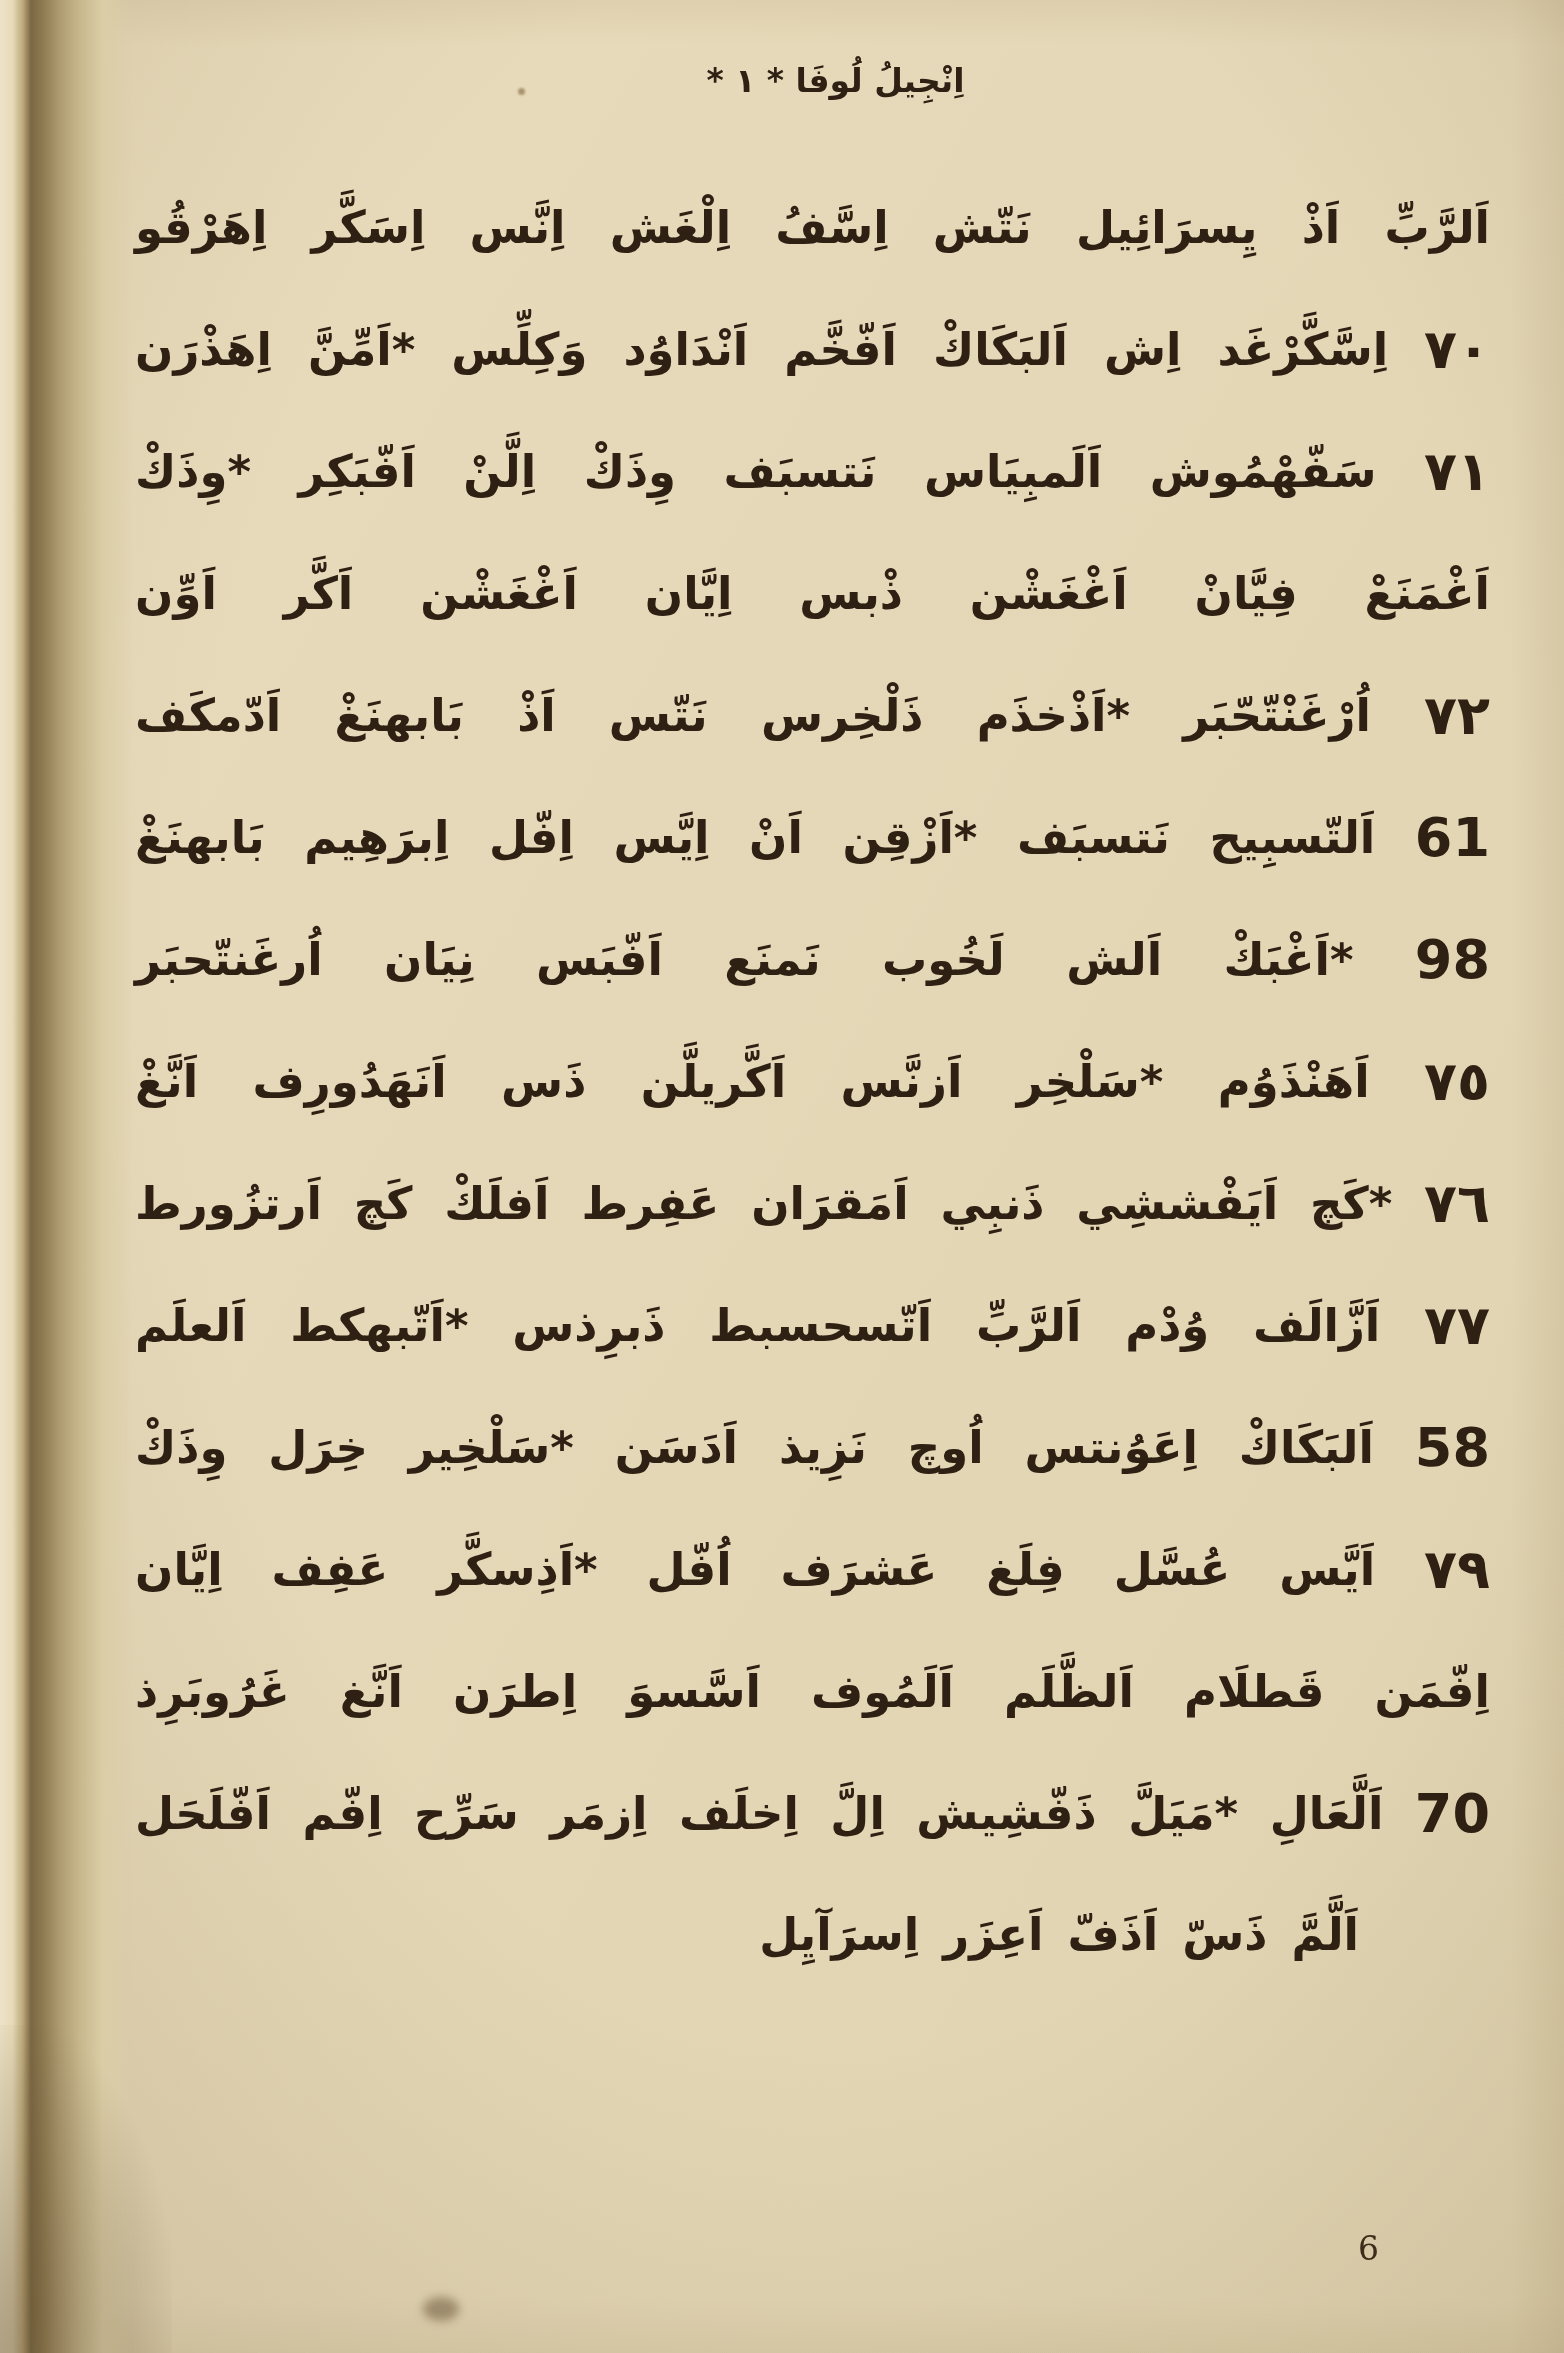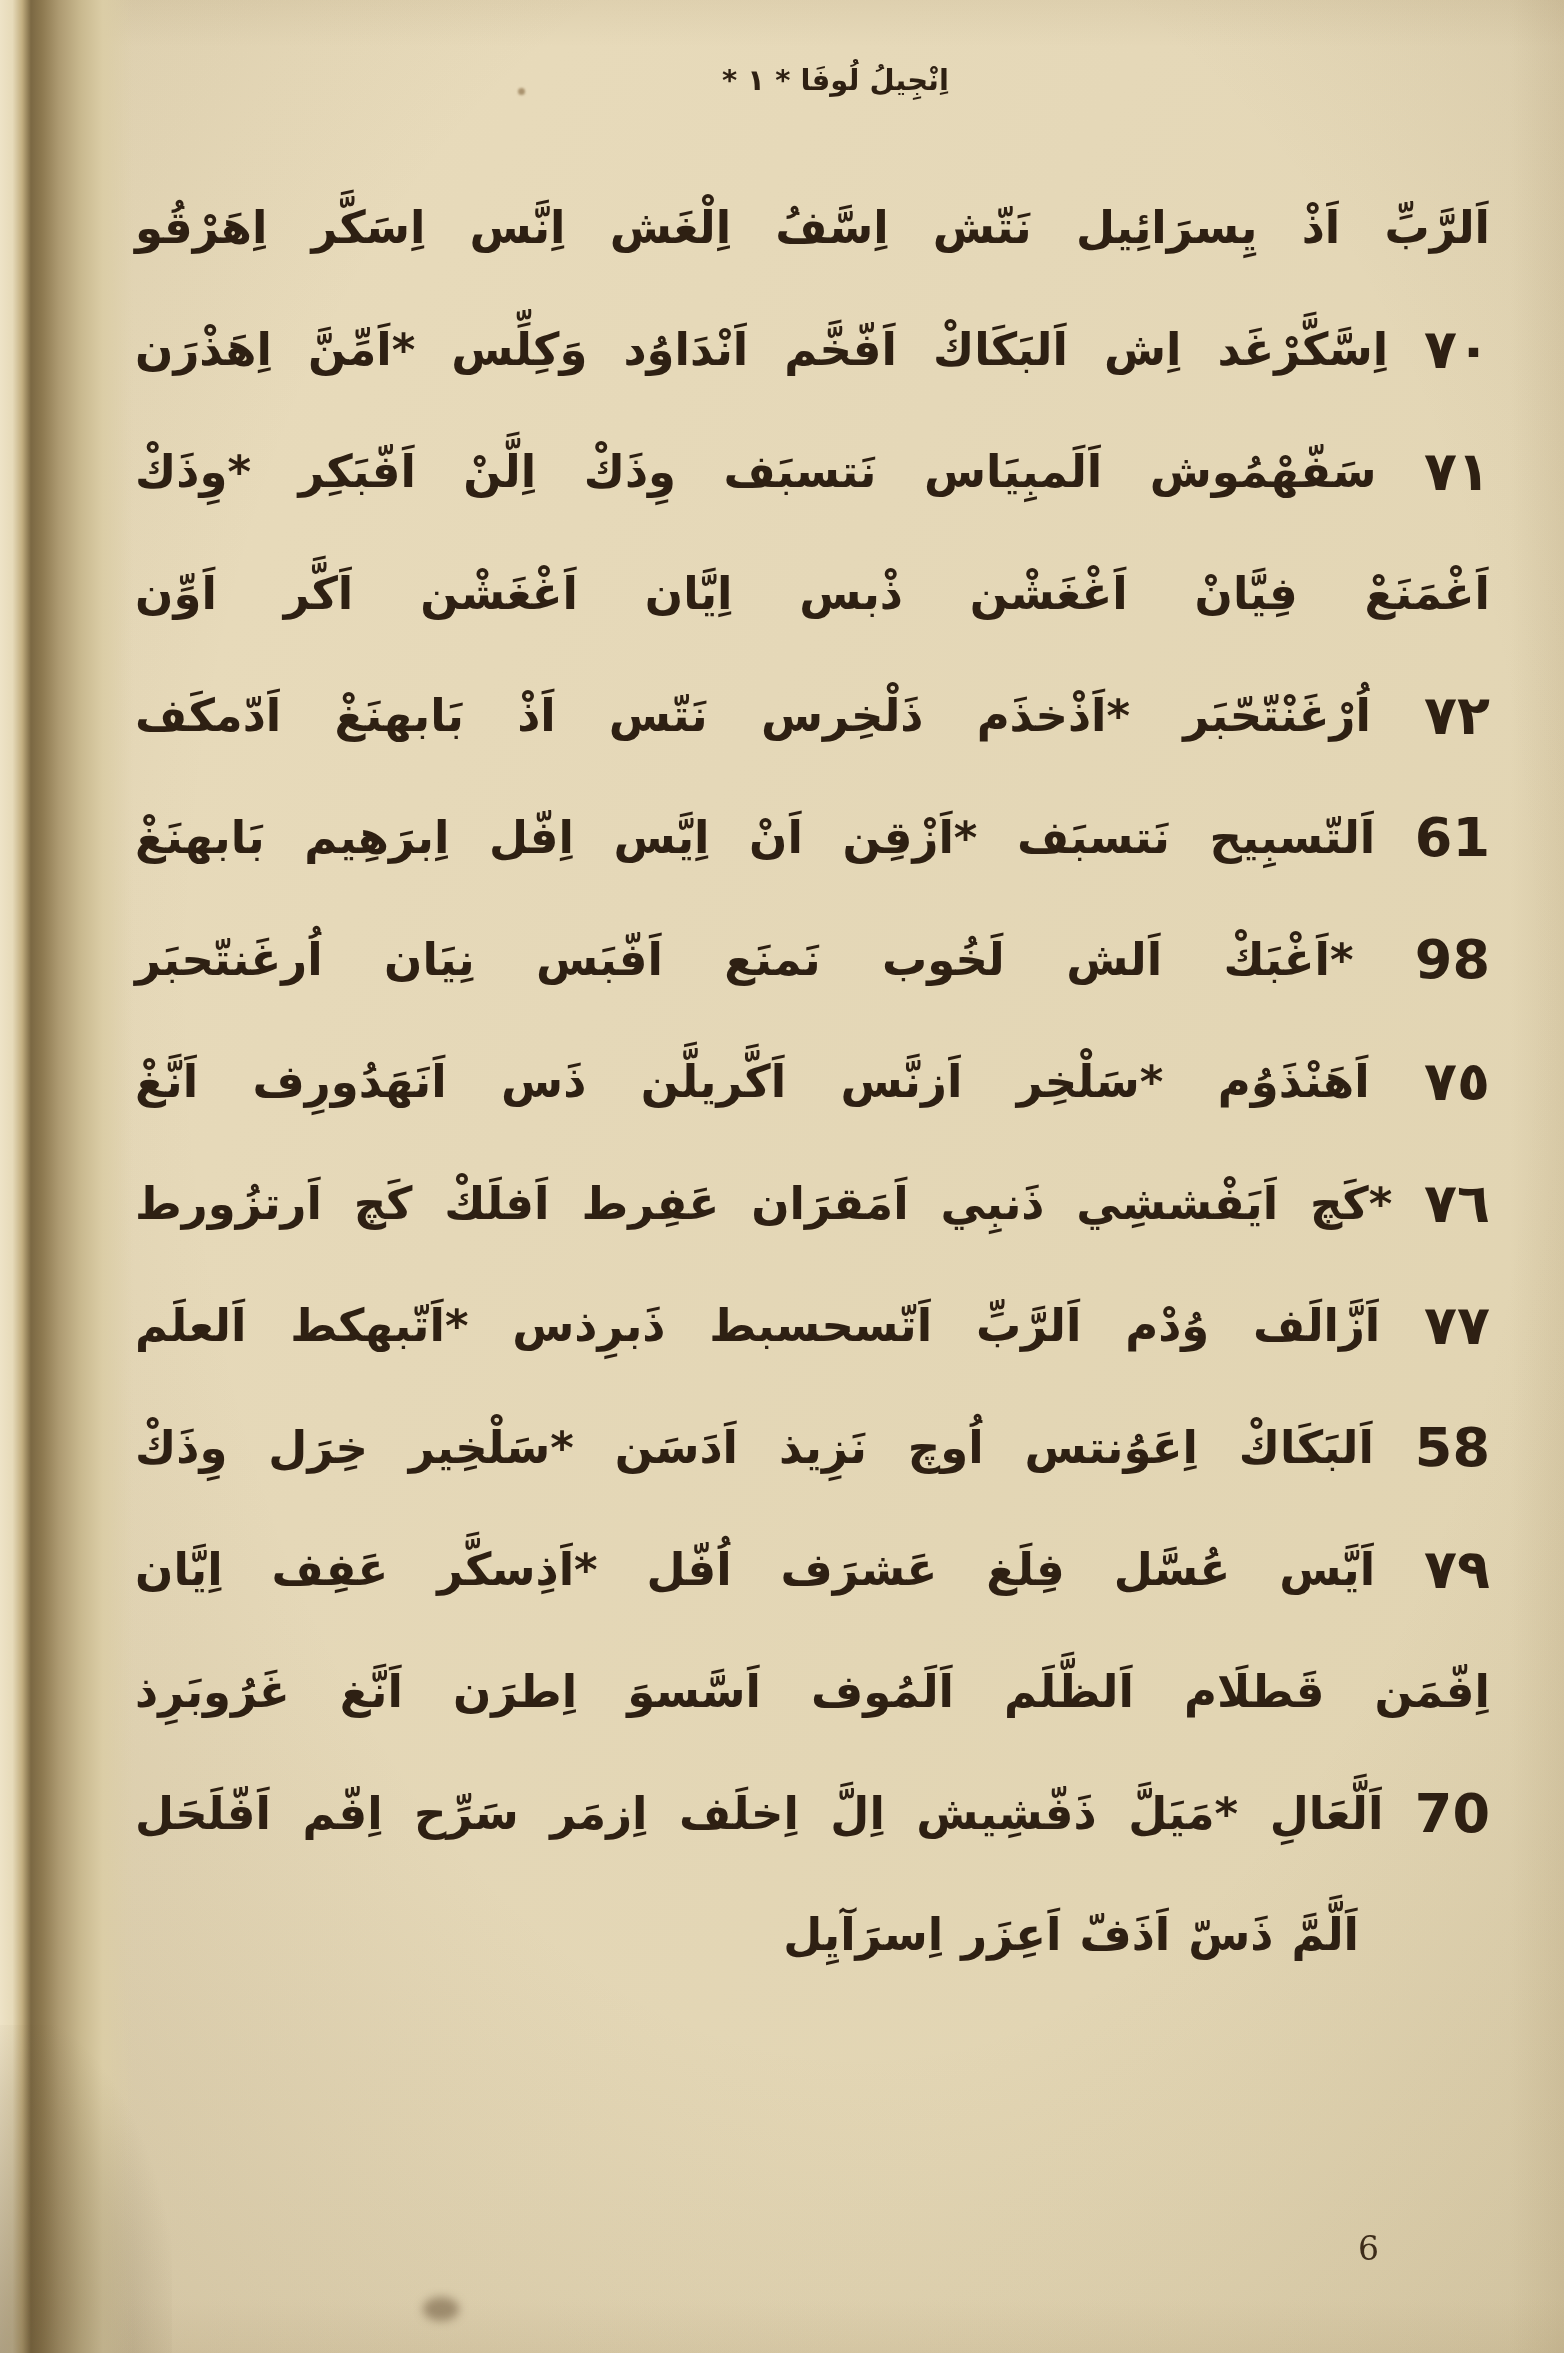--- a/index.html
+++ b/index.html
@@ -42,21 +42,21 @@
   }
   .title {
     position: absolute;
     top: 22px;
     left: 184px;
     right: 78px;
     height: 117px;
     line-height: 117px;
     text-align: center;
     direction: rtl;
-    font-size: 29px;
+    font-size: 33px;
     font-weight: 700;
     color: #2e2013;
   }
   .text-block {
     position: absolute;
     top: 166px;
     left: 135px;
     right: 75px;
     color: #2e2013;
   }
@@ -71,21 +71,21 @@
     white-space: nowrap;
   }
   .line .word { display: inline-block; }
   .line .verse-num { font-size: 54px; }
   .last-line {
     display: block;
     text-align: right;
     padding-right: 131px;
     line-height: 122px;
   }
-  .last-line .word { margin-left: 18px; }
+  .last-line .word { margin-left: 24px; }
   .page-number {
     position: absolute;
     top: 2229px;
     right: 186px;
     font-family: "DejaVu Serif", serif;
     font-size: 33px;
     color: #3d2c1a;
   }
   .stain-bottom {
     position: absolute;

